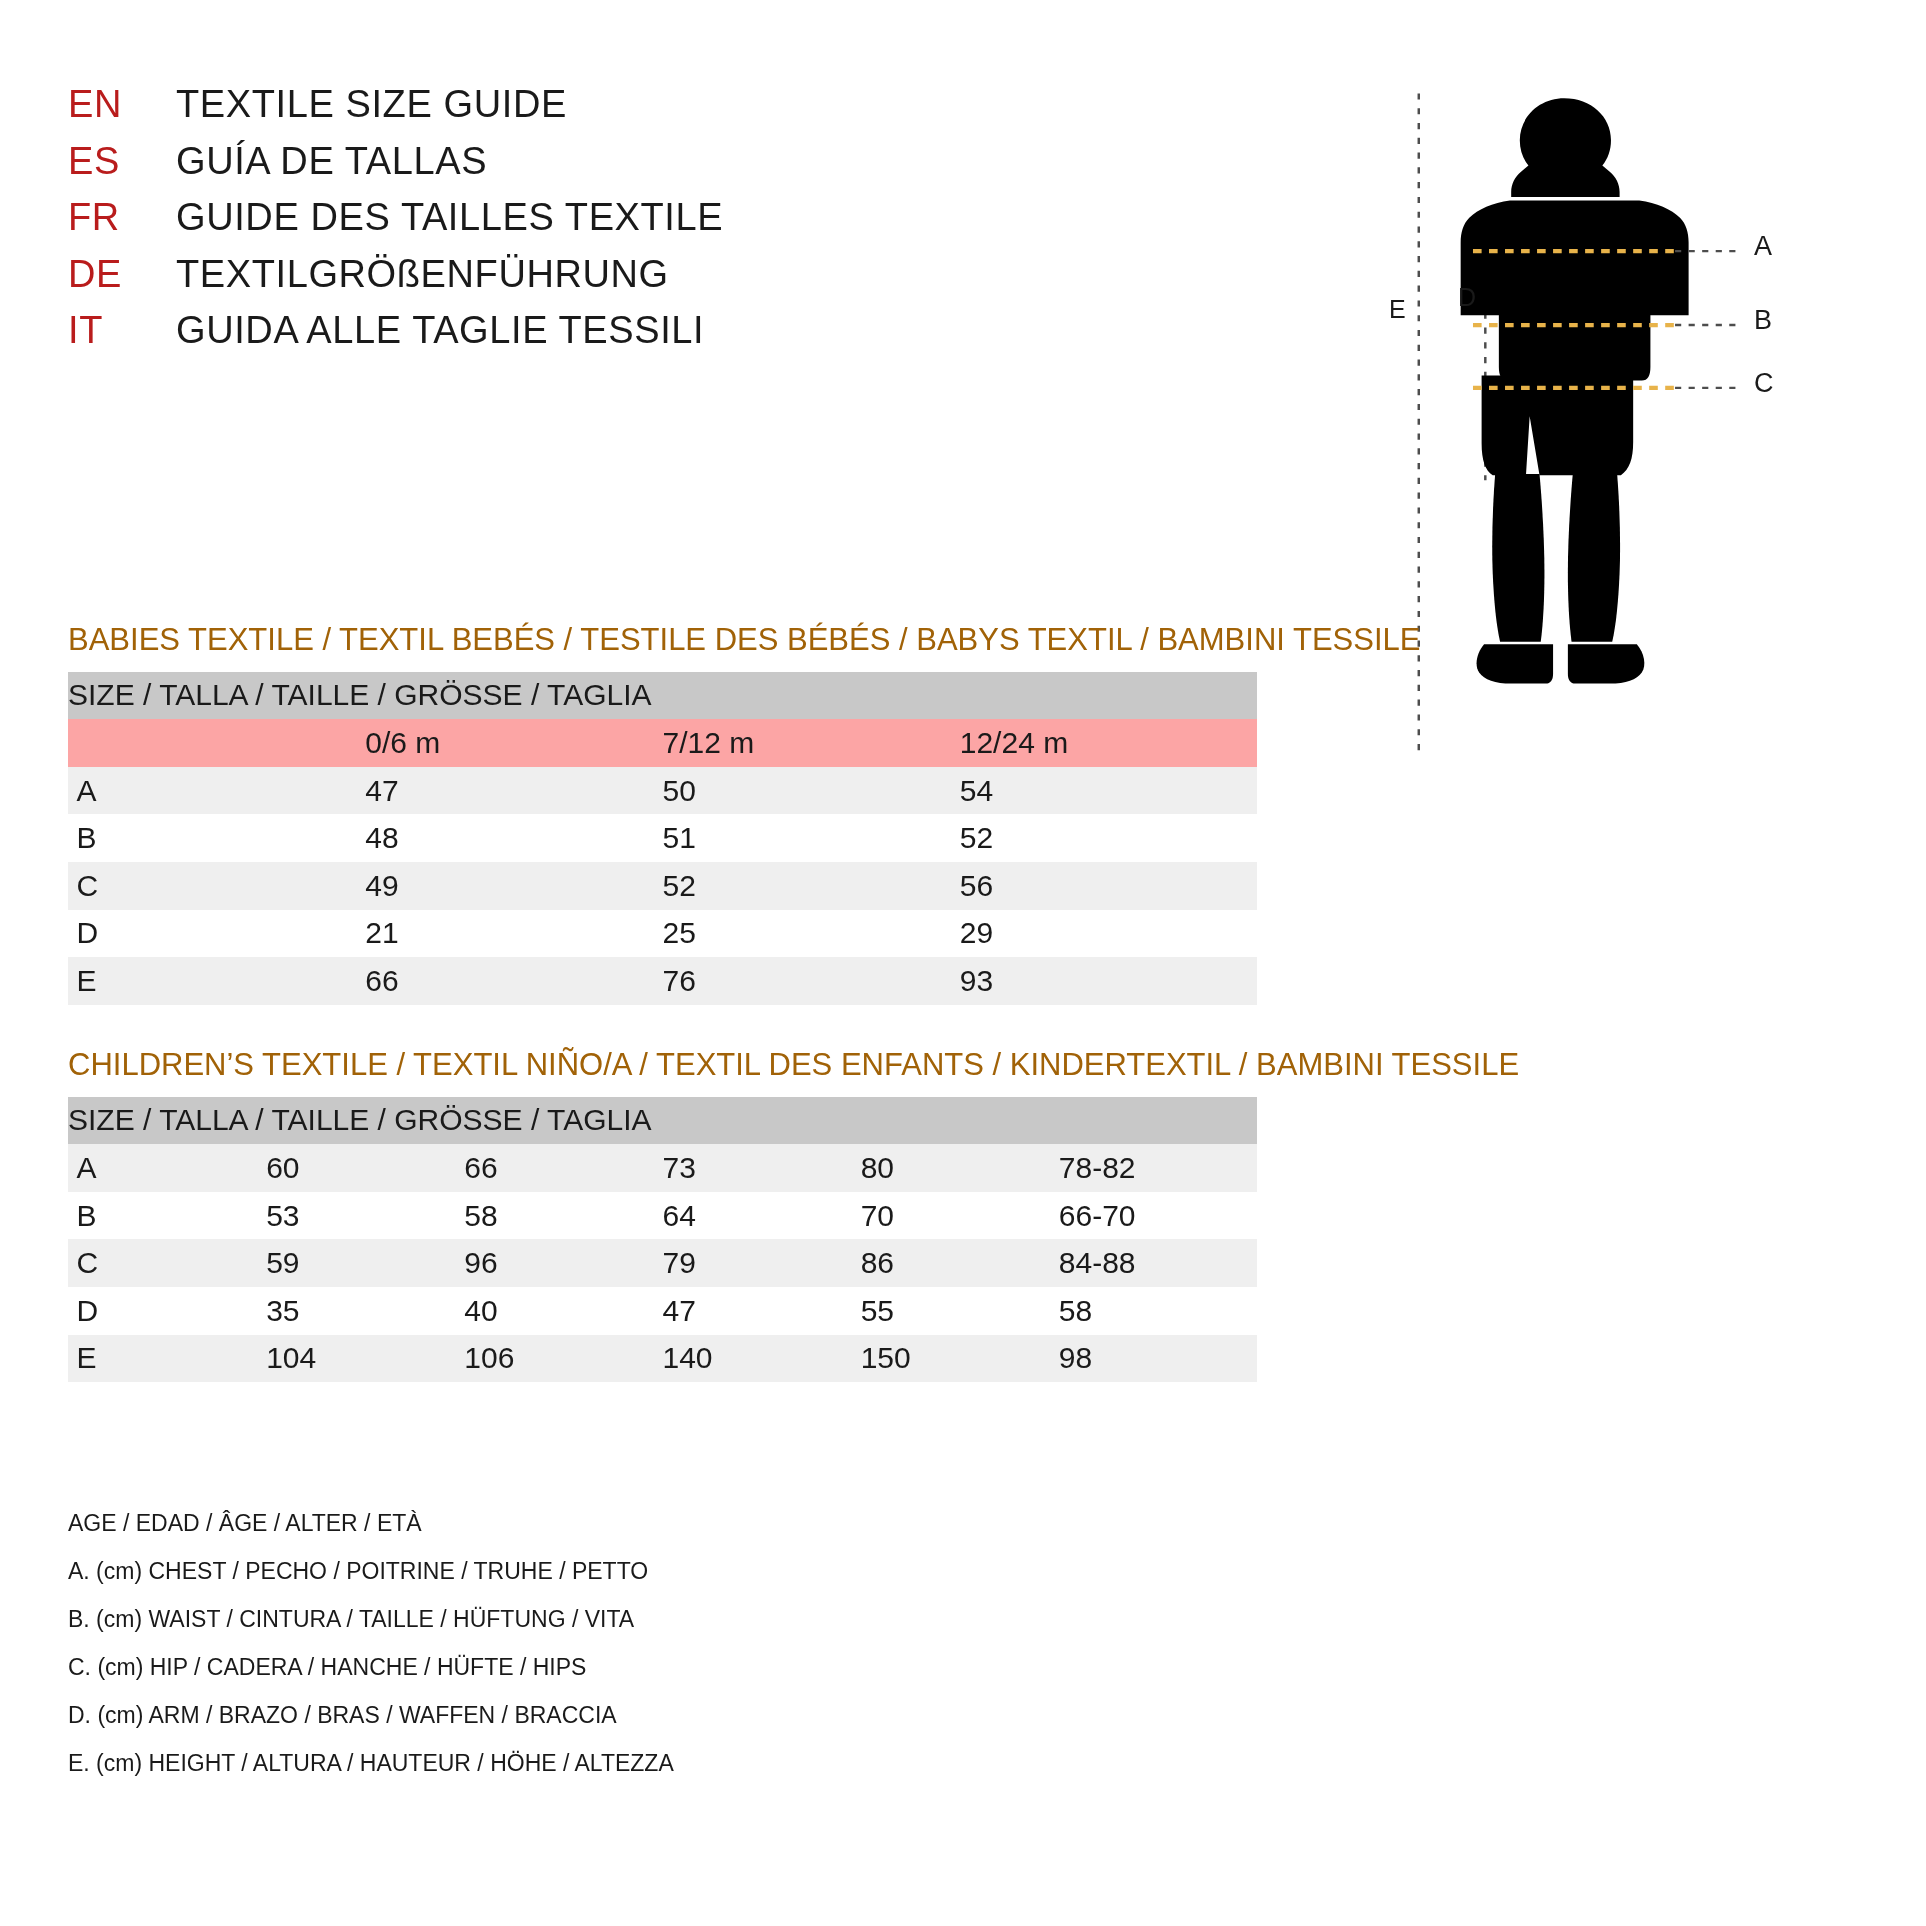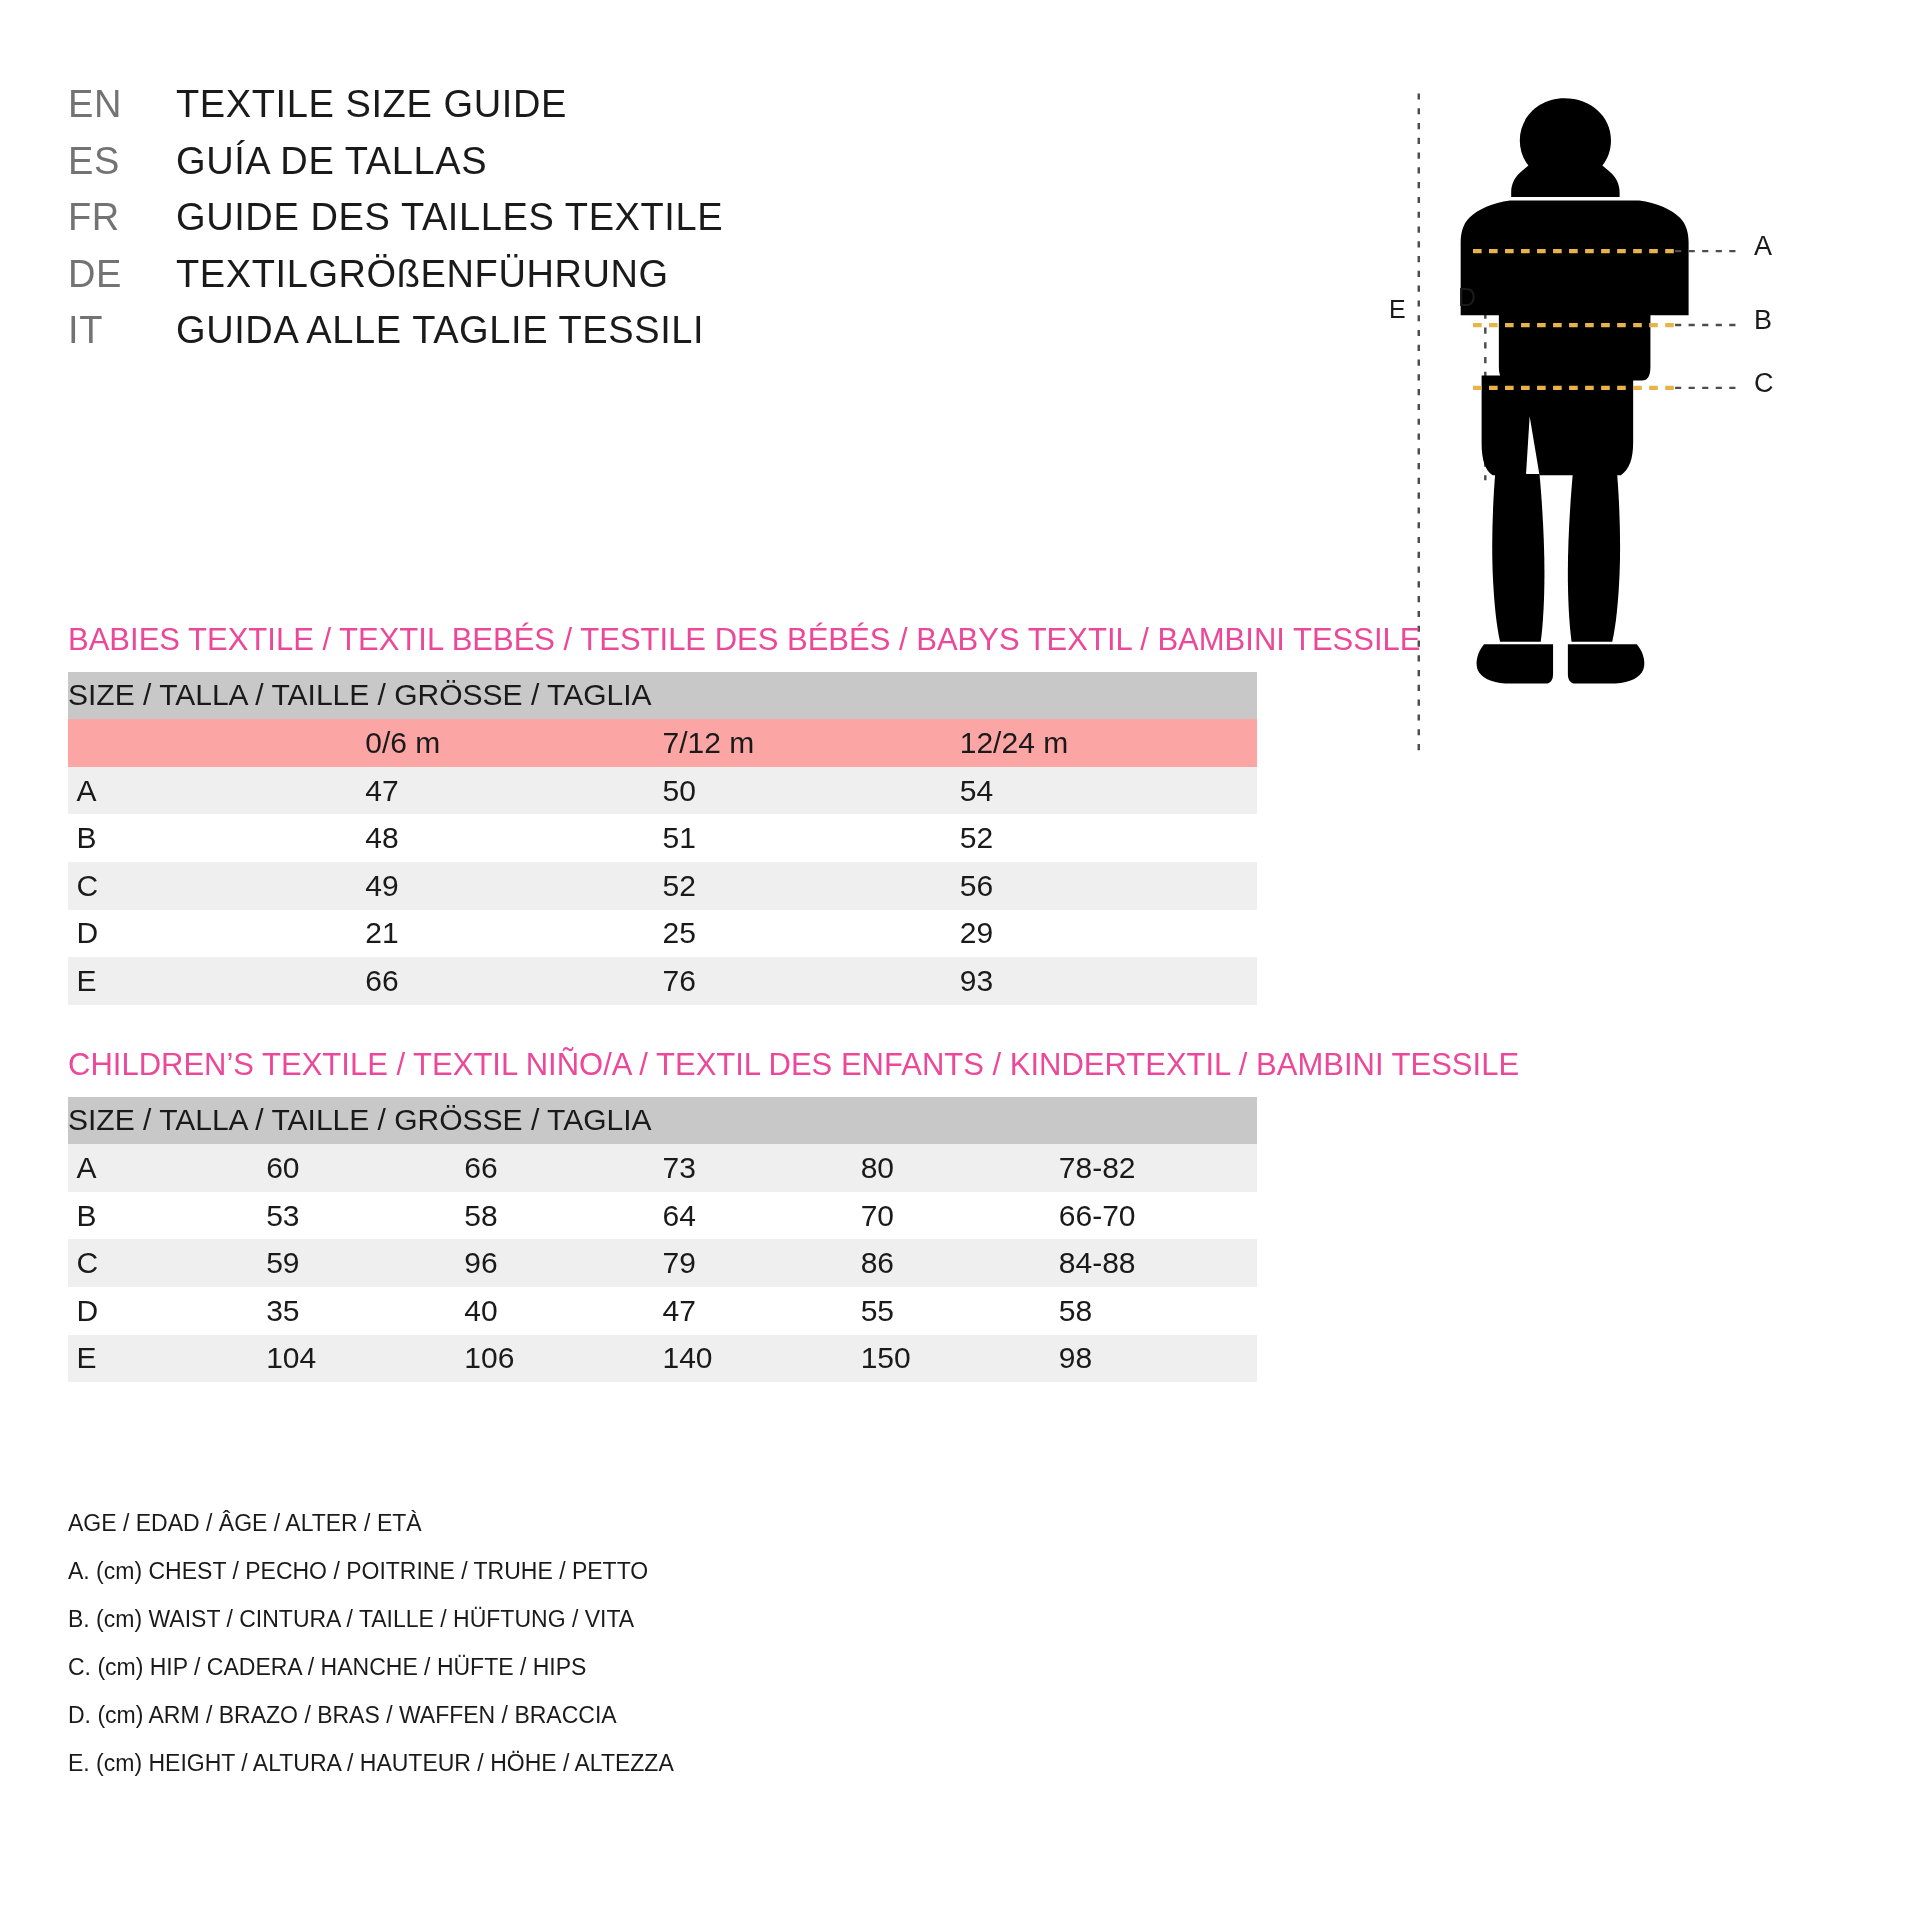--- a/index.html
+++ b/index.html
@@ -33,21 +33,21 @@
   .title-row {
     display: flex;
     align-items: baseline;
     margin-bottom: 13.6px;
   }
   .title-lang {
     width: 108px;
     flex: 0 0 108px;
     font-size: 38px;
     letter-spacing: 0.6px;
-    color: #737373;
+    color: #b91c1c;
   }
   .title-text {
     font-size: 38px;
     letter-spacing: 0.6px;
     color: #1a1a1a;
   }
 
   
   .figure {
     position: absolute;
@@ -62,21 +62,21 @@
   .section {
     position: absolute;
     left: 68px;
     width: 1263px;
   }
   #section-babies { top: 622px; }
   #section-children { top: 1047px; }
 
   .section-heading {
     font-size: 31px;
-    color: #ec4899;
+    color: #a16207;
     margin-bottom: 13.6px;
     white-space: nowrap;
   }
 
   table.size-table {
     border-collapse: collapse;
     width: 1189px;
     table-layout: fixed;
   }
   table.size-table td, table.size-table th {

